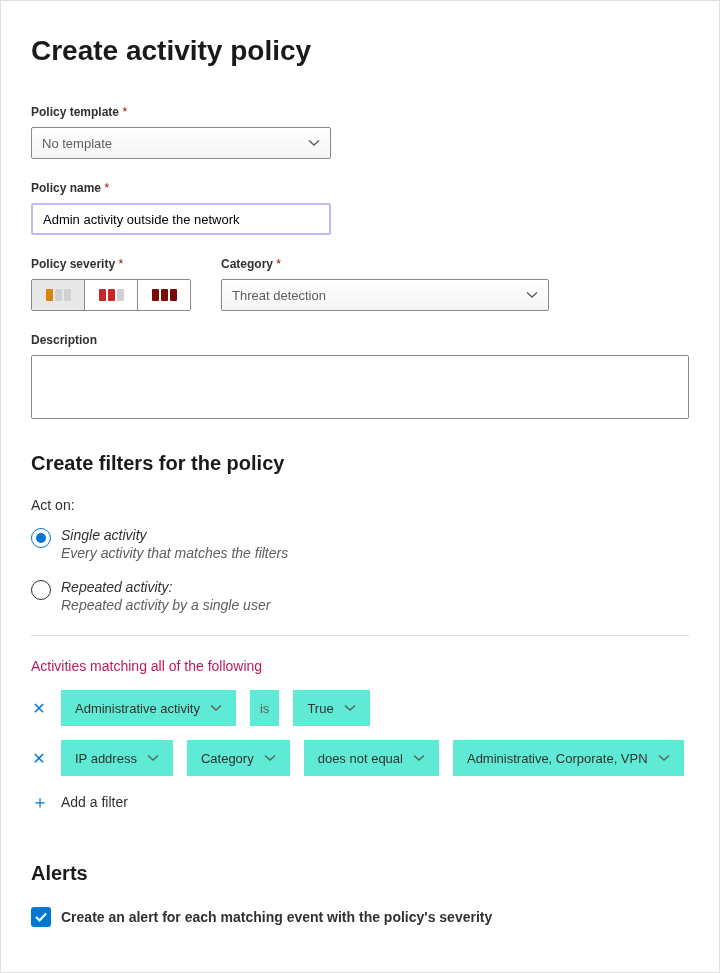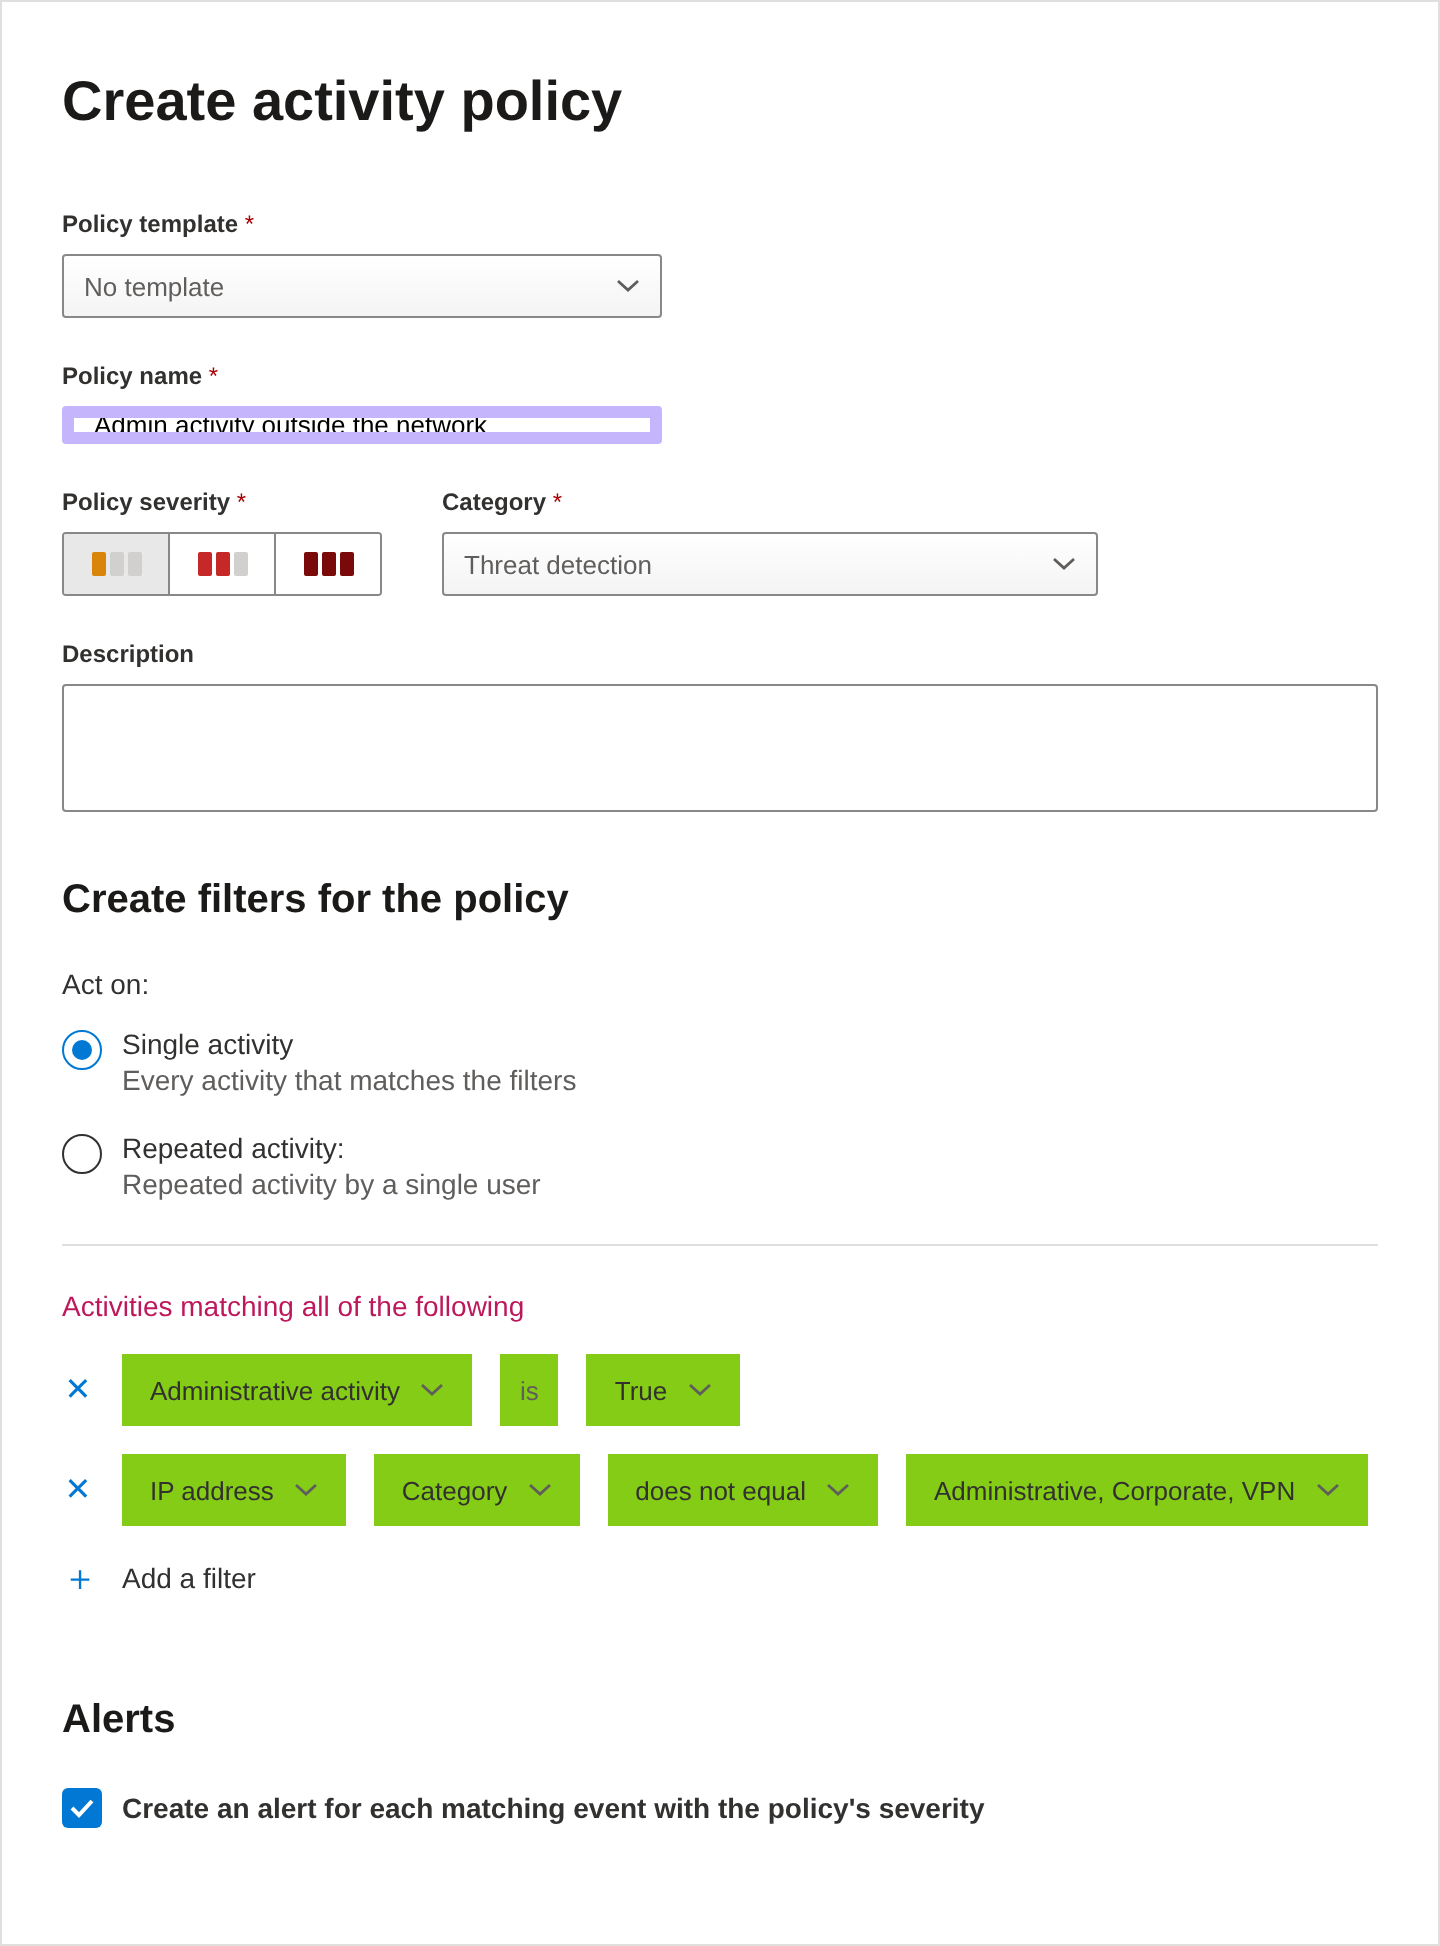--- a/index.html
+++ b/index.html
@@ -39,22 +39,22 @@
     border-radius: 2px;
     padding: 0 10px;
     font-size: 13px;
     color: #605e5c;
     background: linear-gradient(#fff,#f4f4f4);
     cursor: pointer;
   }
   .select .chev { color:#605e5c; }
   .input {
     width: 300px;
-    height: 19px;
-    border: 6px solid #c4b5fd;
+    height: 32px;
+    border: 2px solid #c4b5fd;
     border-radius: 2px;
     padding: 0 10px;
     font-size: 13px;
   }
   .row { display:flex; gap:30px; }
   .sev-group {
     display:flex;
     border:1px solid #8a8886;
     border-radius:2px;
     width:160px;
@@ -86,37 +86,37 @@
     padding:8px;
     font-family:inherit;
     font-size:13px;
   }
   h2.section {
     font-size:20px;
     font-weight:700;
     margin:30px 0 22px 0;
     color:#1b1a19;
   }
-  .radio-row{display:flex; align-items:flex-start; gap:10px; margin-bottom:18px;}
+  .radio-row{display:flex; align-items:flex-start; gap:10px; margin-bottom:18px;font-style:italic;}
   .radio-outer{
     width:20px; height:20px; border-radius:50%;
     border:1px solid #323130; display:flex; align-items:center; justify-content:center;
     flex:0 0 20px; cursor:pointer; margin-top:1px;
   }
   .radio-outer.checked{border-color:#0078d4;}
   .radio-inner{width:10px;height:10px;border-radius:50%;background:#0078d4;}
   .radio-label{font-size:14px; color:#323130;}
   .radio-desc{font-size:14px; color:#605e5c; margin-top:2px;}
   hr.sep{border:none;border-top:1px solid #e1dfdd;margin:22px 0 22px 0;}
   .subhead{font-size:14px;font-weight:400;color:#be185d;margin-bottom:16px;}
   .filter-row{display:flex;align-items:center;gap:14px;margin-bottom:14px;}
   .x-icon{color:#0078d4;font-size:16px;width:16px;text-align:center;cursor:pointer;font-weight:400;}
   .pill{
     display:flex;align-items:center;gap:10px;
-    background:#84cc16;height:36px;padding:0 14px;
+    background:#5eead4;height:36px;padding:0 14px;
     font-size:13px;color:#323130;cursor:pointer;
   }
   .pill .chev{color:#605e5c;font-size:11px;}
   .pill.static{cursor:default;color:#605e5c;}
   .add-filter{display:flex;align-items:center;gap:14px;color:#323130;cursor:pointer;margin-top:6px;}
   .plus{color:#0078d4;font-size:18px;width:16px;text-align:center;font-weight:300;}
   .checkbox-row{display:flex;align-items:center;gap:10px;font-weight:bold;}
   .checkbox{
     width:20px;height:20px;border-radius:3px;background:#0078d4;
     display:flex;align-items:center;justify-content:center;cursor:pointer;flex:0 0 20px;

